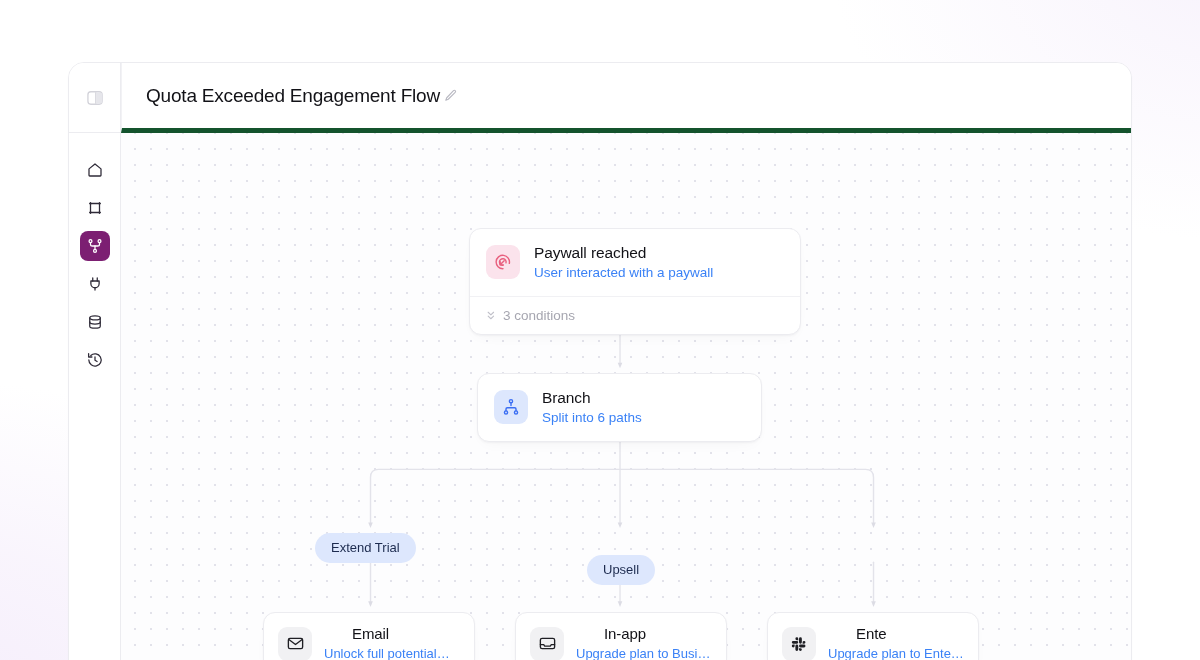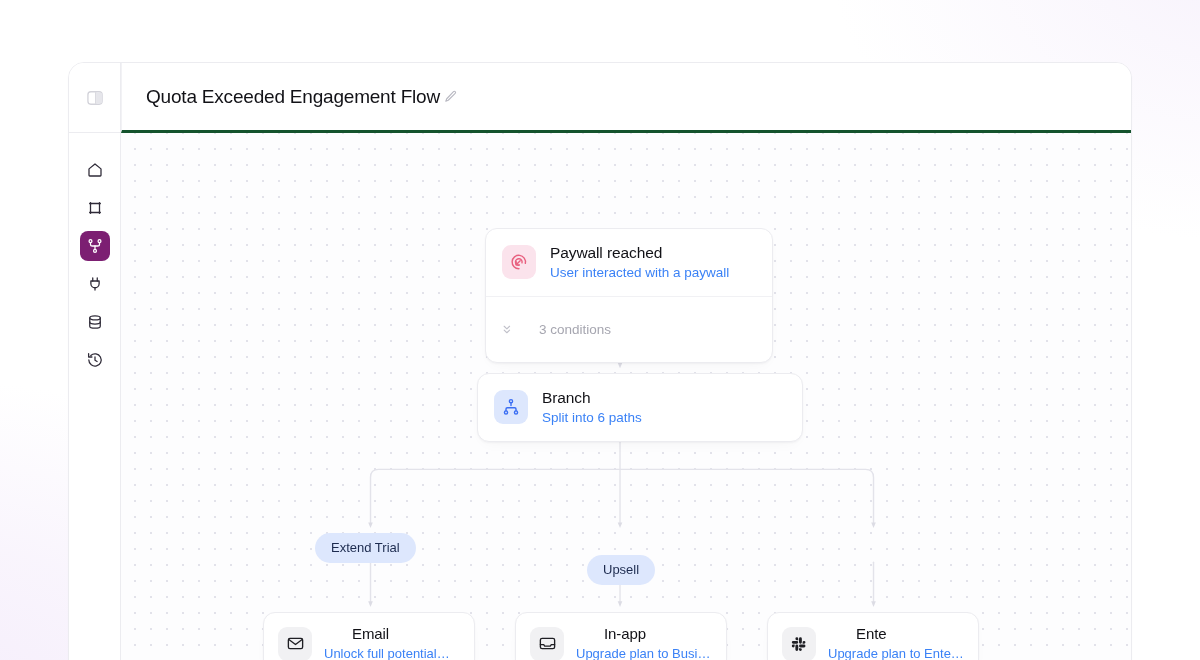--- a/index.html
+++ b/index.html
@@ -96,21 +96,21 @@
   .main {
     flex: 1;
     display: flex;
     flex-direction: column;
     min-width: 0;
   }
 
   .topbar {
     height: 70px;
     flex: 0 0 70px;
-    border-bottom: 3px solid #14532d;
+    border-bottom: 5px solid #14532d;
     border-left: 1px solid #f2f2f5;
     display: flex;
     align-items: center;
     padding: 0 24px;
     gap: 3px;
     background: #ffffff;
   }
   .flow-title {
     font-size: 19px;
     letter-spacing: -0.2px;
@@ -177,32 +177,32 @@
     color: #3b82f6;
     line-height: 1.3;
     margin-top: 2px;
     white-space: nowrap;
     overflow: hidden;
     text-overflow: ellipsis;
   }
 
   .node-foot {
     border-top: 1px solid #f1f1f4;
-    padding: 25px 16px;
-    display: flex;
-    align-items: center;
-    gap: 24px;
+    padding: 11px 16px;
+    display: flex;
+    align-items: center;
+    gap: 4px;
     font-size: 13.5px;
     color: #a6a6b0;
   }
   .node-foot .cond-icon { display: flex; align-items: center; color: #c0c0c9; }
 
   
-  #node-trigger { left: 364px; top: 95px; width: 288px; }
-  #node-branch  { left: 356px; top: 240px; width: 326px; }
+  #node-trigger { left: 348px; top: 95px; width: 332px; }
+  #node-branch  { left: 356px; top: 240px; width: 285px; }
 
   .pill {
     position: absolute;
     background: #dde7fd;
     color: #1d2b4f;
     font-size: 13px;
     border-radius: 999px;
     padding: 7px 16px;
     white-space: nowrap;
     line-height: 1.2;

